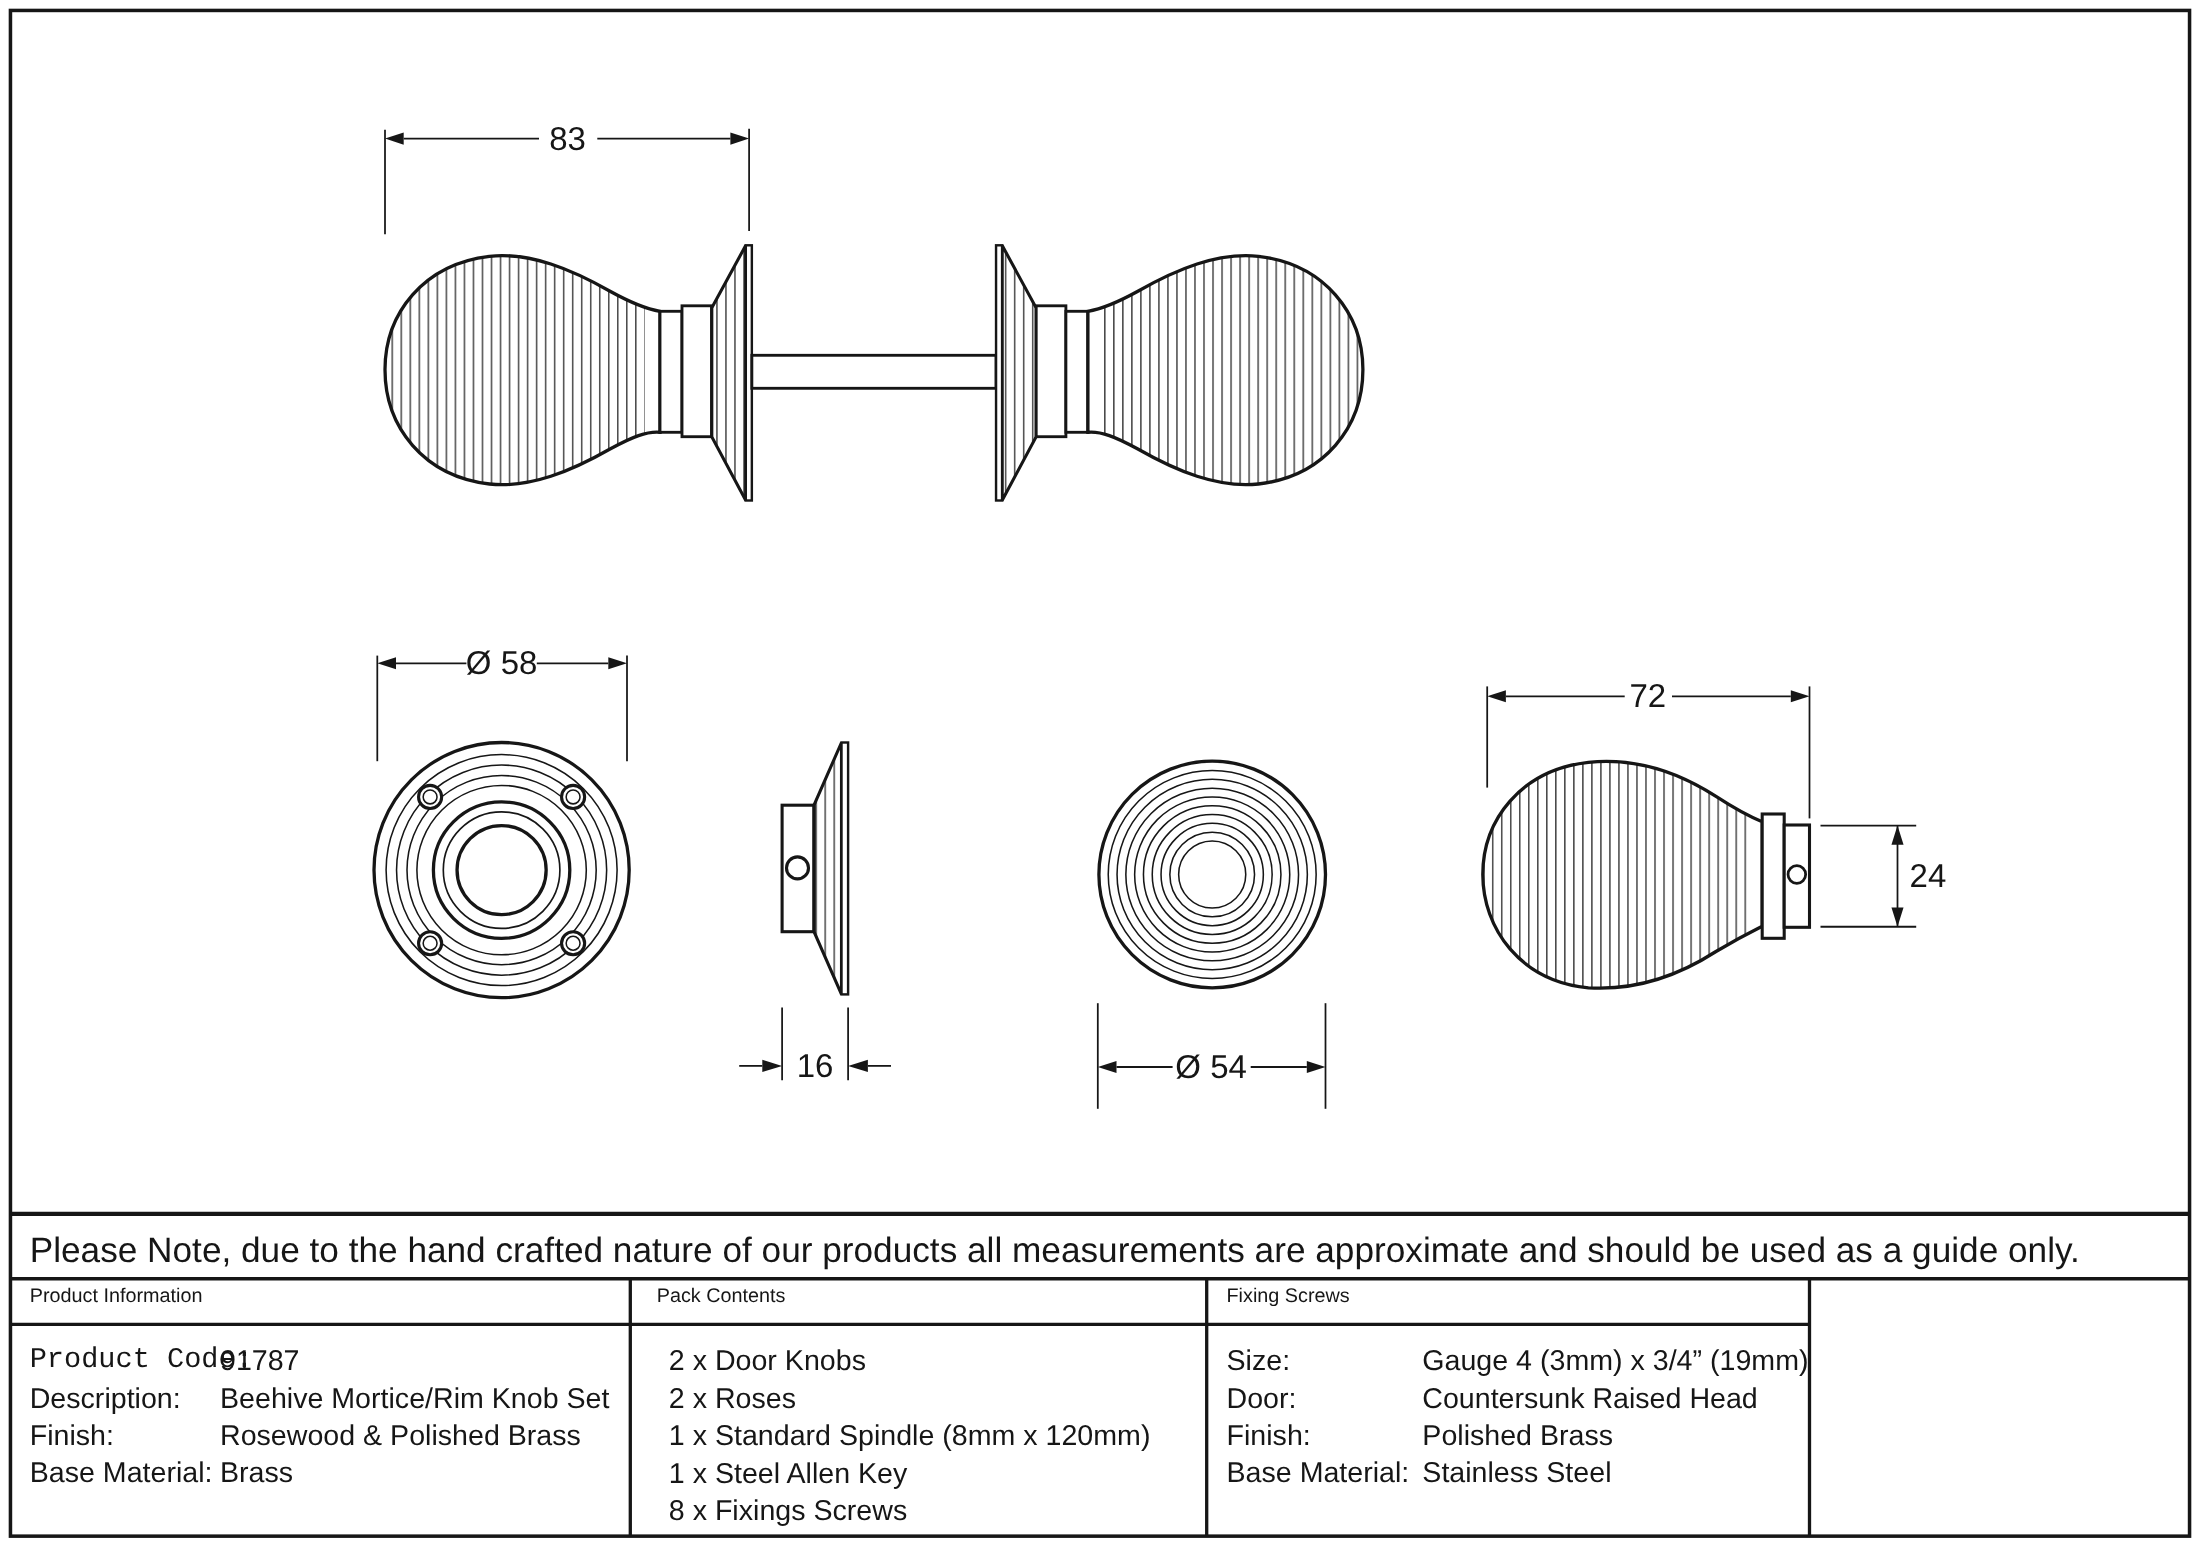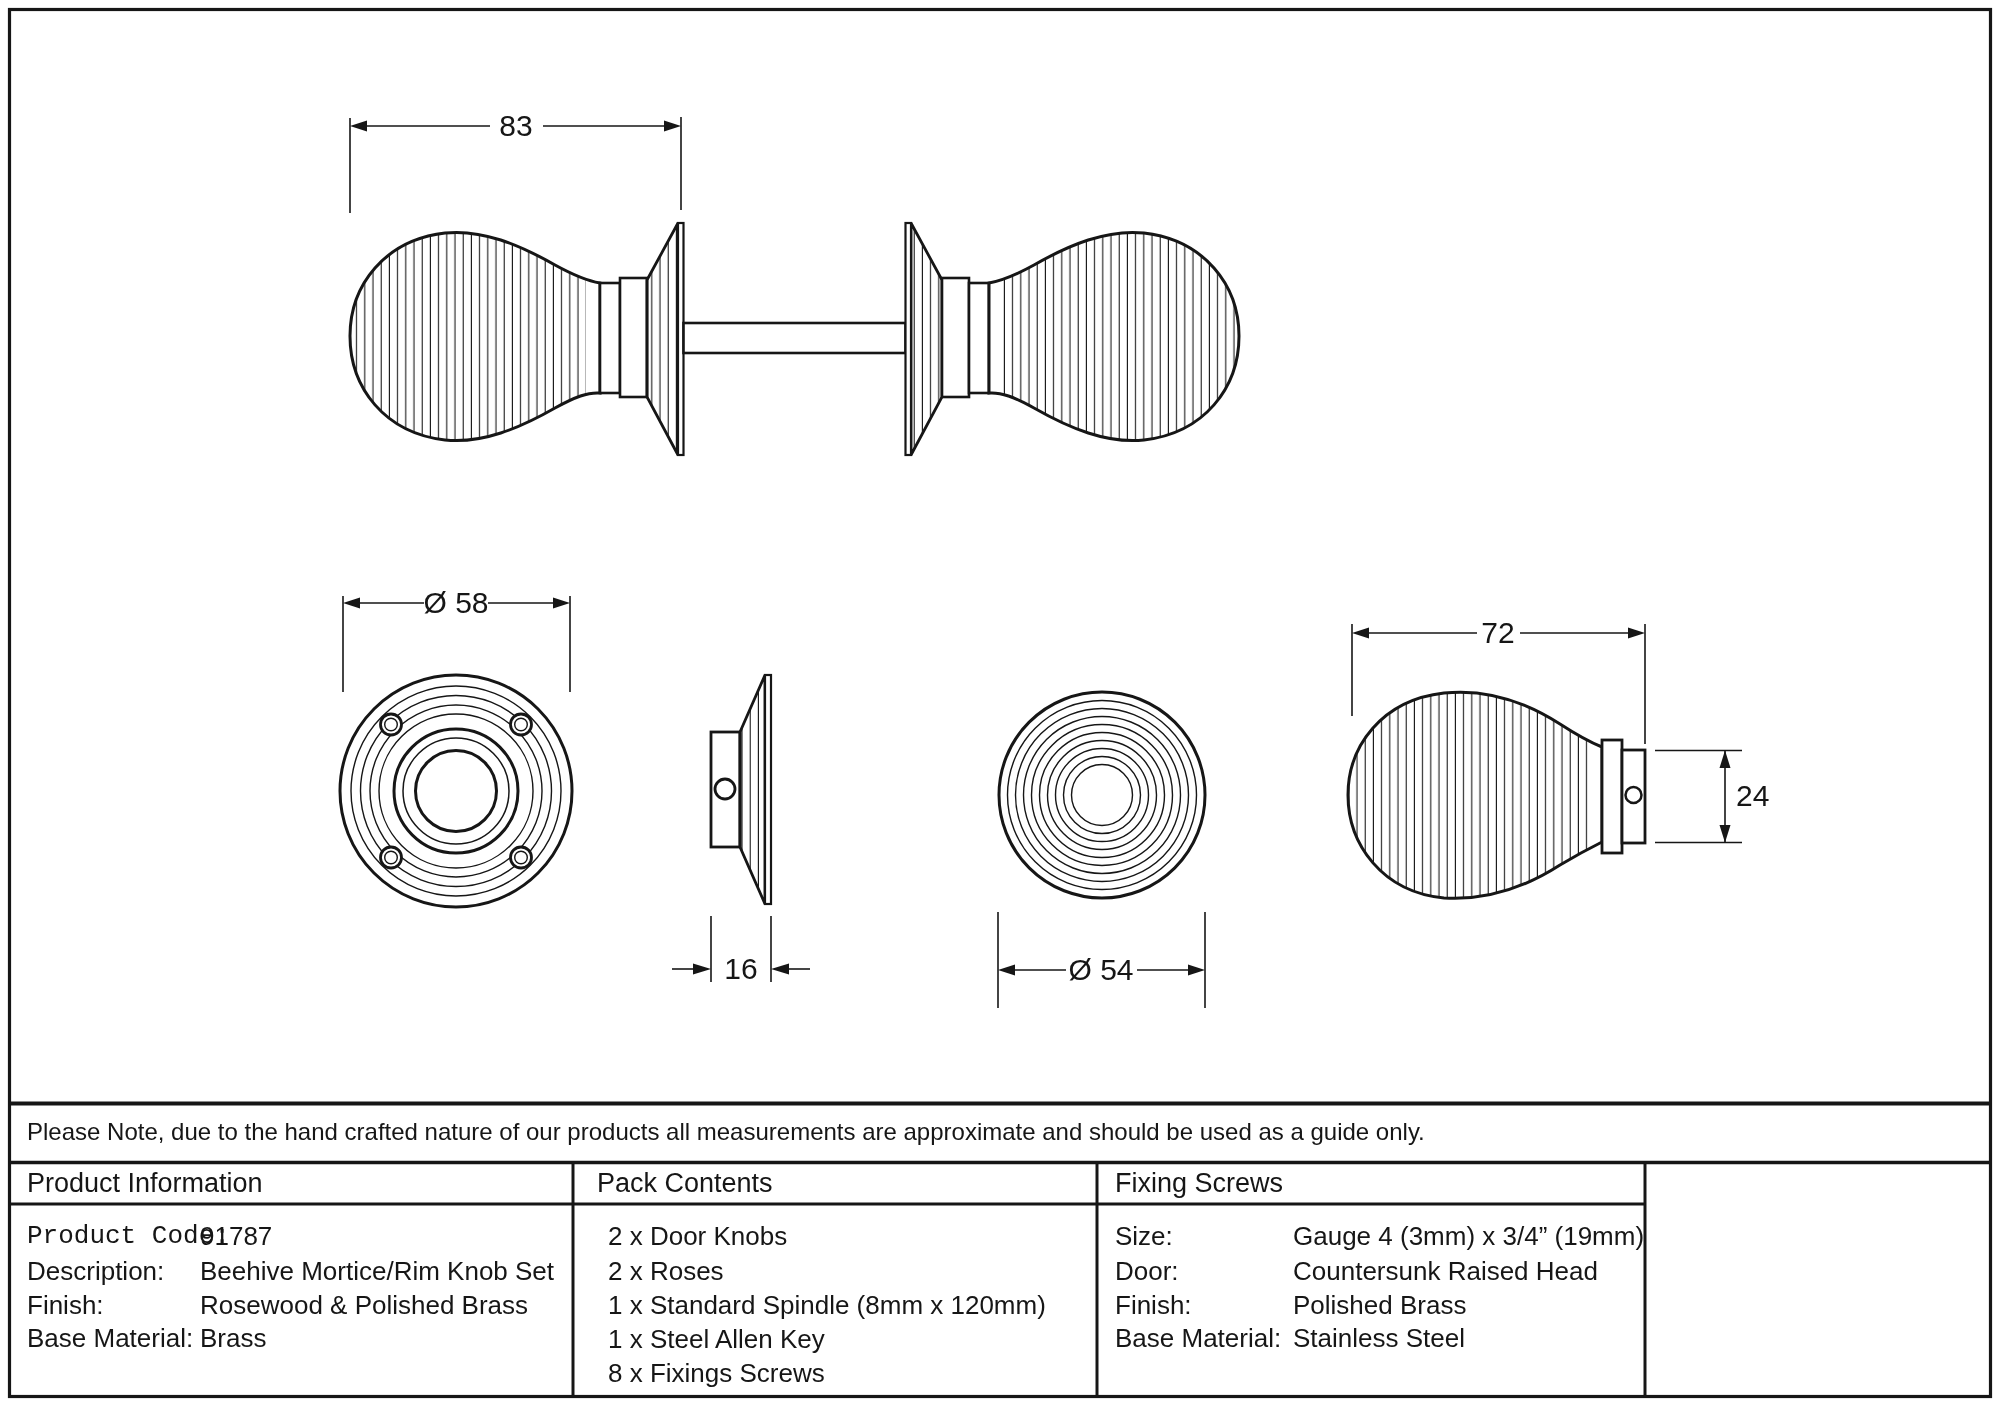--- a/index.html
+++ b/index.html
@@ -6,22 +6,22 @@
   .sheet{
     position:relative;
     width:2000px;height:1406px;
     background:#ffffff;
     font-family:"Liberation Sans", sans-serif;
     color:#161616;
     overflow:hidden;
   }
   .sheet svg{position:absolute;left:0;top:0;}
   .txt{position:absolute;white-space:nowrap;}
-  .note{font-size:24px;}
-  .hdr{font-size:27px;}
+  .note{font-size:32px;}
+  .hdr{font-size:18px;}
   .cell{font-size:26px;}
   svg text{
     font-family:"Liberation Sans", sans-serif;
     fill:#161616;
   }
 </style>
 </head>
 <body>
 
 <div class="sheet">

